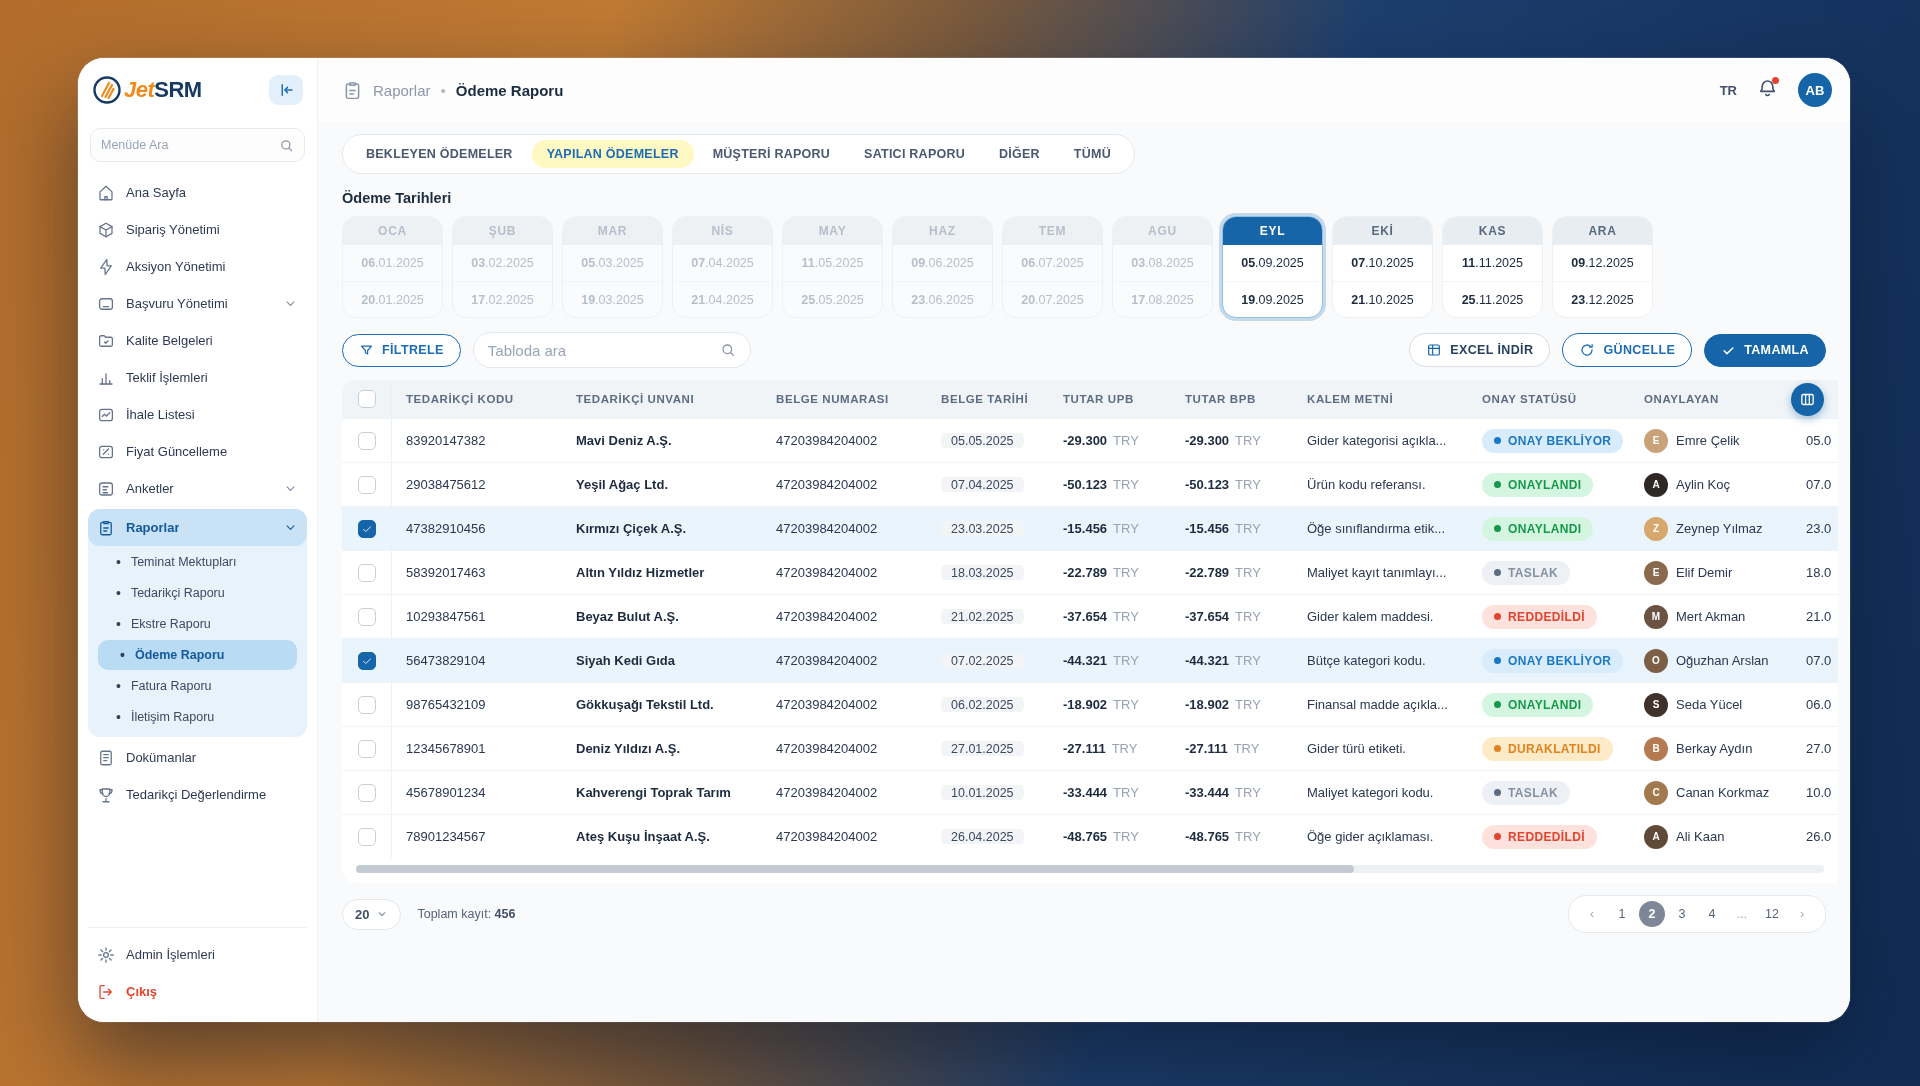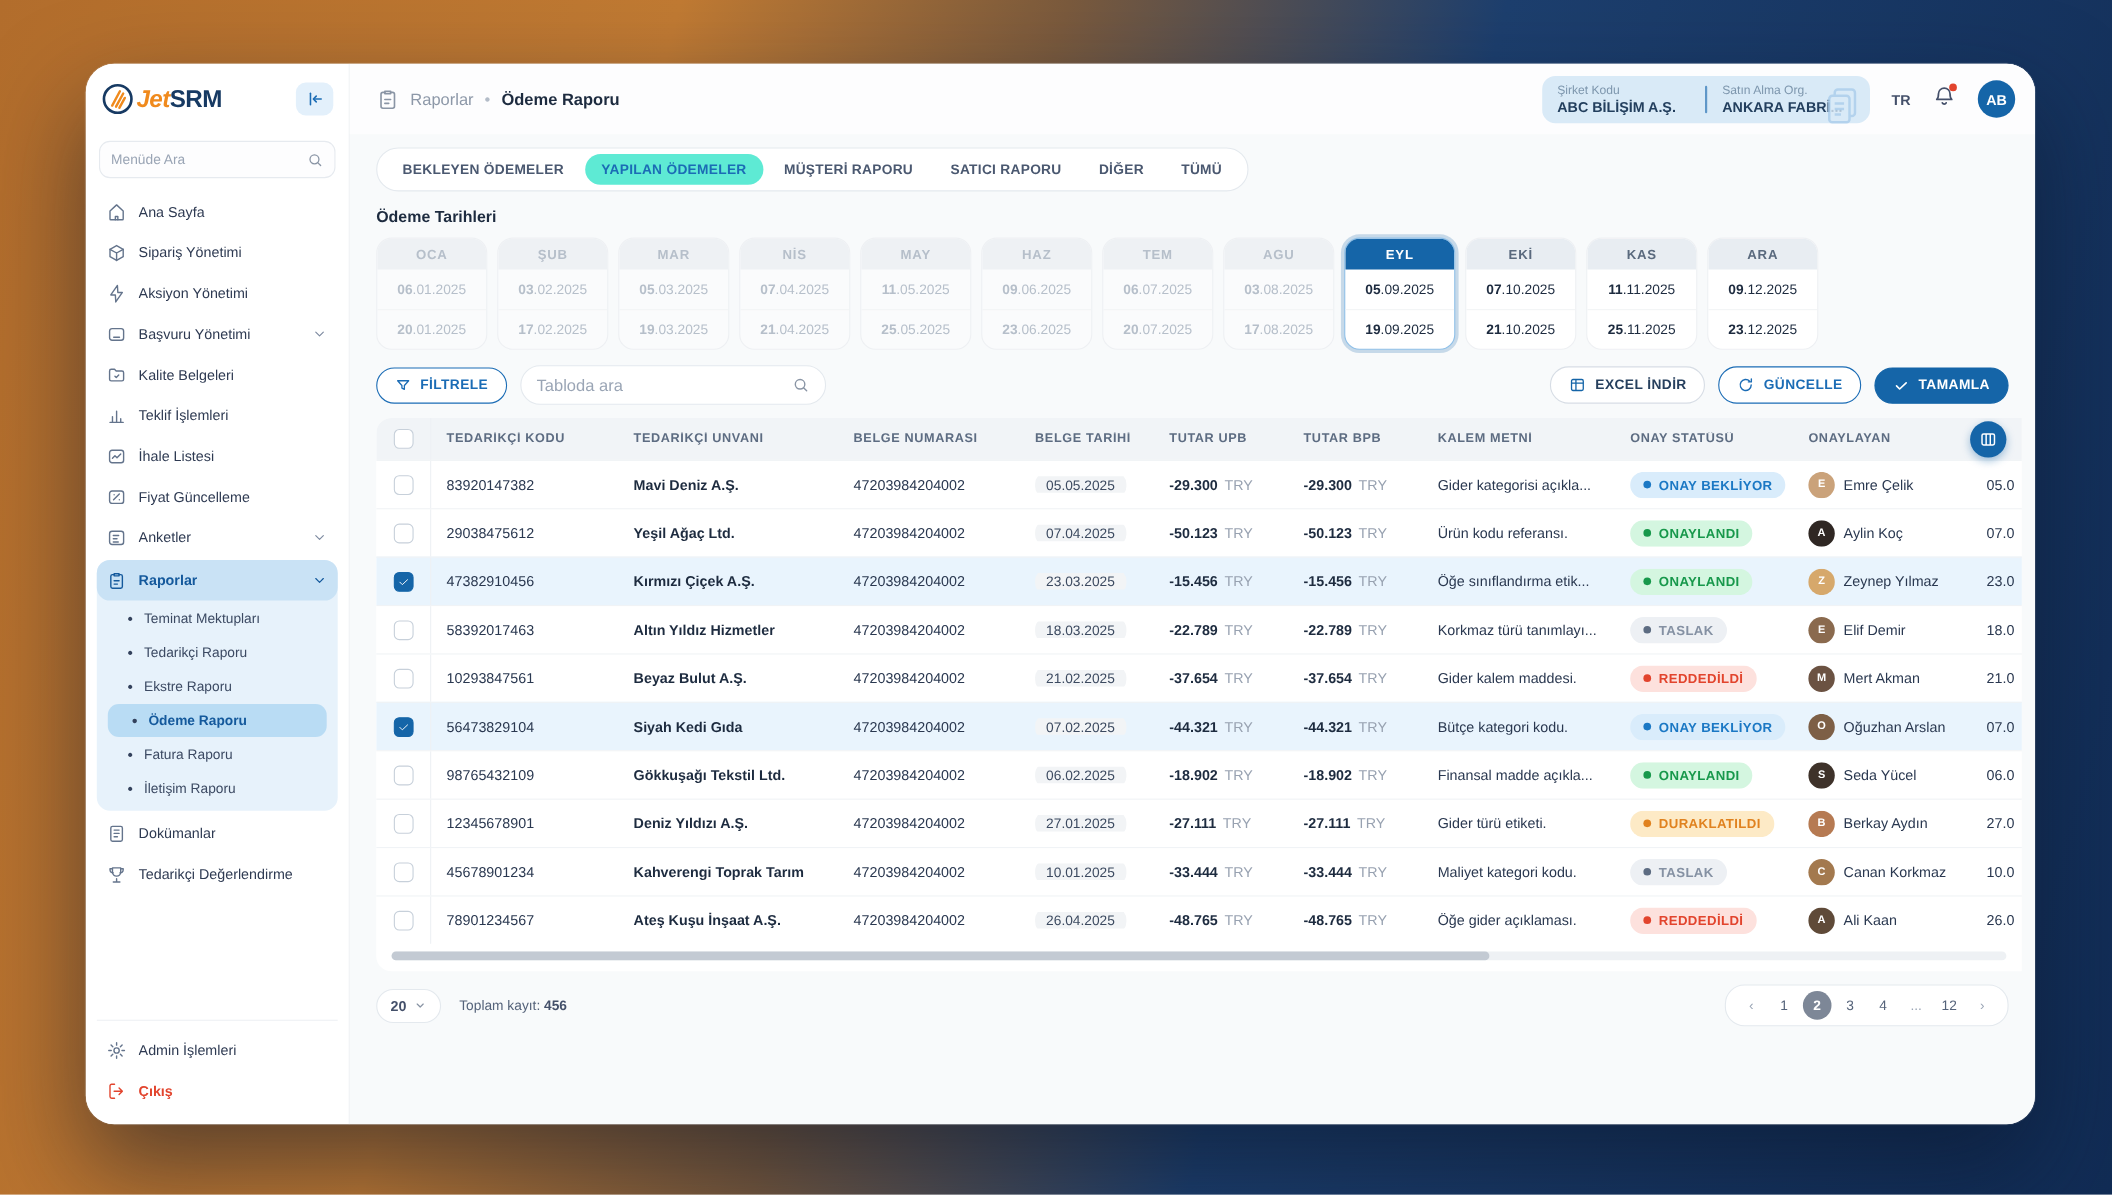--- a/index.html
+++ b/index.html
@@ -61,21 +61,21 @@
   .org-papers { position:absolute; right:8px; top:8px; color:#aacdeb; opacity:.8; }
   .lang { font-size:13px; font-weight:600; color:#44506a; cursor:pointer; }
   .bell { position:relative; color:#44506a; cursor:pointer; }
   .bell-dot { position:absolute; top:-1px; right:-1px; width:7px; height:7px; border-radius:50%; background:#e2442d; }
   .avatar { width:34px; height:34px; border-radius:50%; background:#1565a8; color:#fff; font-size:13px; font-weight:700; display:flex; align-items:center; justify-content:center; cursor:pointer; }
 
   .content { flex:1; min-height:0; padding:12px 0 0 24px; display:flex; flex-direction:column; }
   .tabs-row { margin-right:24px; }
   .tab-group { display:inline-flex; align-items:flex-start; gap:4px; background:#fff; border:1px solid #e4e9ee; border-radius:22px; padding:5px 8px; }
   .tab { padding:7px 15px; border-radius:17px; font-size:12.5px; font-weight:600; letter-spacing:.02em; color:#4a5870; white-space:nowrap; cursor:pointer; }
-  .tab.active { background:#5eead4; color:#1b6cb5; }
+  .tab.active { background:#fef9c3; color:#1b6cb5; }
 
   .pd-title { margin:16px 0 10px; font-size:14.5px; font-weight:700; color:#1d2b3f; }
   .months-row { display:flex; gap:9px; margin-right:24px; }
   .month-card { width:101px; border-radius:14px; overflow:hidden; background:#fff; border:1px solid #eef0f3; cursor:pointer; }
   .mc-head { height:28px; display:flex; align-items:center; justify-content:center; font-size:12px; font-weight:700; letter-spacing:.06em; }
   .mc-date { height:36px; display:flex; align-items:center; justify-content:center; font-size:12.5px; }
   .mc-date b { font-weight:700; }
   .mc-date.d2 { border-top:1px solid #f2f4f6; }
   .month-card.disabled { background:#fafbfc; }
   .month-card.disabled .mc-head { background:#eef1f4; color:#b6bfca; }
@@ -355,38 +355,20 @@
               <path d="M9 3.5h6V6H9z"></path>
               <path d="M15 4.5h2a2 2 0 0 1 2 2V19a2 2 0 0 1-2 2H7a2 2 0 0 1-2-2V6.5a2 2 0 0 1 2-2h2"></path>
               <path d="M9 12h6M9 16h4"></path>
             </svg>
           </span>
         <span class="crumb-section">Raporlar</span>
         <span class="crumb-dot">•</span>
         <span class="crumb-page">Ödeme Raporu</span>
       </div>
       <div class="topbar-right">
-        <div class="org-chip">
-          <div class="org-part">
-            <span class="org-label">Şirket Kodu</span>
-            <span class="org-value">ABC BİLİŞİM A.Ş.</span>
-          </div>
-          <div class="org-sep"></div>
-          <div class="org-part">
-            <span class="org-label">Satın Alma Org.</span>
-            <span class="org-value">ANKARA FABRİ...</span>
-          </div>
-          <span class="org-papers ic">
-              <svg width="34" height="40" viewBox="0 0 24 28" fill="none" stroke="currentColor" stroke-width="1.6">
-                <rect x="7" y="3" width="13" height="17" rx="2"></rect>
-                <rect x="3.5" y="7" width="13" height="17" rx="2" fill="#d9eaf7"></rect>
-                <path d="M7 12h6M7 15.5h6M7 19h4"></path>
-              </svg>
-            </span>
-        </div>
         <span class="lang">TR</span>
         <span class="bell">
           <span class="ic">
               <svg width="21" height="21" viewBox="0 0 24 24" fill="none" stroke="currentColor" stroke-width="1.8" stroke-linecap="round" stroke-linejoin="round">
                 <path d="M18 9.5a6 6 0 1 0-12 0c0 4.5-1.8 5.8-1.8 5.8h15.6S18 14 18 9.5"></path>
                 <path d="M10 18.8a2.2 2.2 0 0 0 4 0"></path>
               </svg>
             </span>
           <span class="bell-dot"></span>
         </span>
@@ -620,21 +602,21 @@
             <div class="tr ">
     <div class="td cb-cell" style="width:50px">
       <span class="cb "></span>
     </div>
     <div class="td" style="width:170px">58392017463</div>
     <div class="td" style="width:200px"><span class="name">Altın Yıldız Hizmetler</span></div>
     <div class="td" style="width:165px">47203984204002</div>
     <div class="td" style="width:122px"><span class="date-pill">18.03.2025</span></div>
     <div class="td amt" style="width:122px"><b>-22.789</b><i>TRY</i></div>
     <div class="td amt" style="width:122px"><b>-22.789</b><i>TRY</i></div>
-    <div class="td" style="width:175px">Korkmaz türü tanımlayı...</div>
+    <div class="td" style="width:175px">Maliyet kayıt tanımlayı...</div>
     <div class="td" style="width:162px">
       <span class="badge" style="background:#edf0f4;color:#8591a3"><span class="bdot" style="background:#5d6c82"></span>TASLAK</span>
     </div>
     <div class="td" style="width:162px">
       <span class="appr">
                   <span class="avatar-sm" style="background:#8a6a4e">E</span>
                   <span>Elif Demir</span>
                 </span>
     </div>
     <div class="td" style="width:90px">18.0</div>

